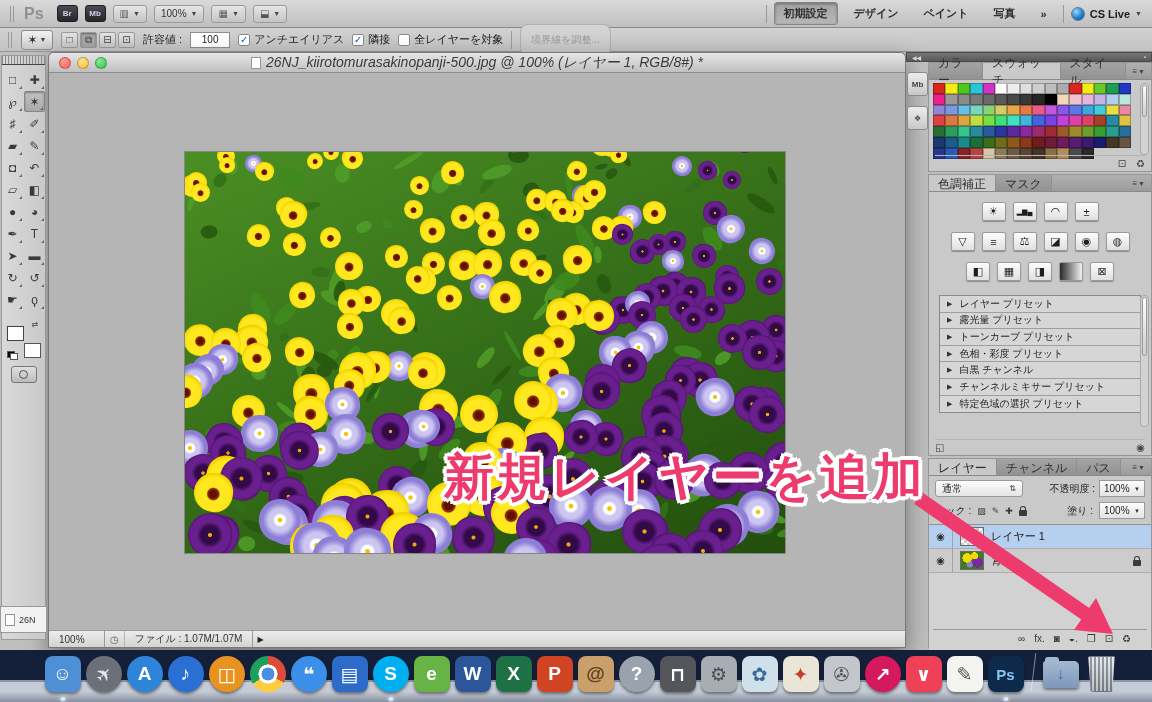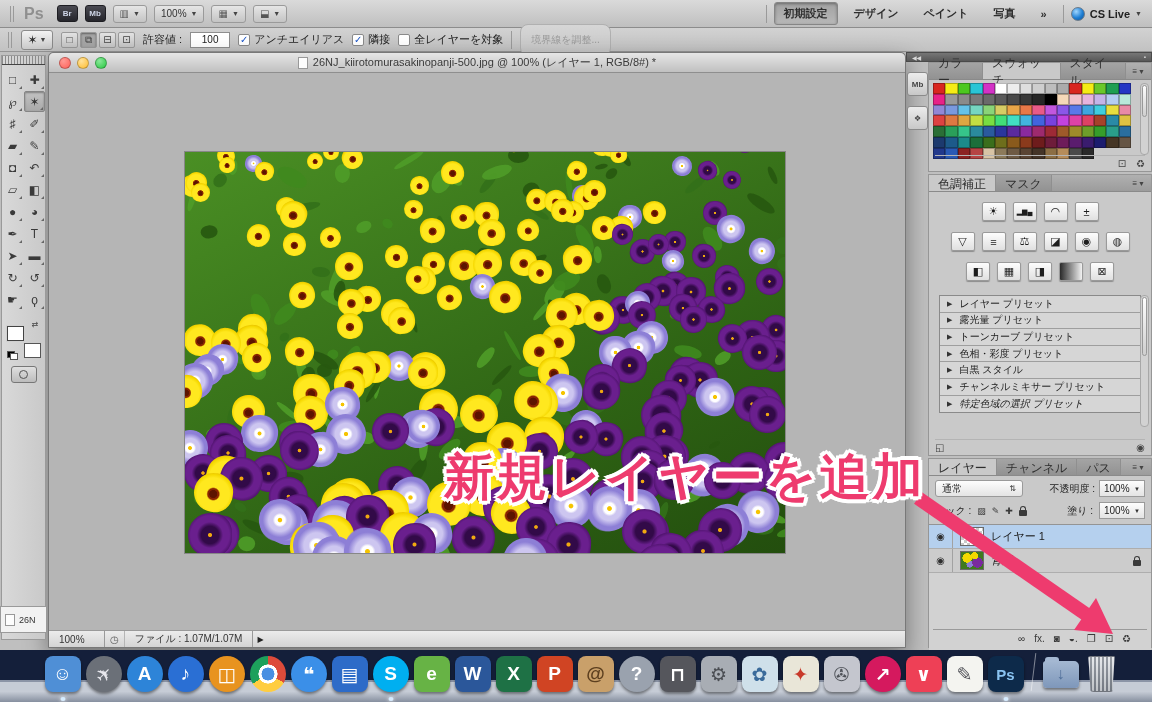--- a/index.html
+++ b/index.html
@@ -88,22 +88,22 @@
     background:#b5b5b5; border:1px solid #787878; border-radius:5px 5px 0 0;
     box-shadow:0 10px 24px rgba(0,0,0,.4); z-index:2; }
   .titlebar { height:20px; background:linear-gradient(#e6e6e6,#c0c0c0);
     border-bottom:1px solid #8e8e8e; border-radius:5px 5px 0 0;
     display:flex; align-items:center; padding:0 8px; position:relative; }
   .tl-group { display:flex; gap:6px; position:absolute; left:10px; }
   .tl { width:12px; height:12px; border-radius:50%; border:1px solid rgba(0,0,0,.25); }
   .tl.red { background:radial-gradient(circle at 35% 30%,#ff9a94,#ff5f57); }
   .tl.yellow { background:radial-gradient(circle at 35% 30%,#ffe29a,#febc2e); }
   .tl.green { background:radial-gradient(circle at 35% 30%,#8ae89a,#28c840); }
-  .doc-title { flex:1; text-align:center; font-size:11px; color:#3a3a3a;
-    display:flex; align-items:center; justify-content:center; gap:5px; }
+  .doc-title { flex:1; text-align:center; font-size:14px; color:#3a3a3a;
+    display:flex; align-items:center; justify-content:center; gap:5px;font-style:italic; }
   .doc-ic { width:10px; height:12px; background:#fdfdfd; border:1px solid #999;
     display:inline-block; }
   .statusbar { position:absolute; bottom:0; left:0; right:0; height:17px;
     background:linear-gradient(#ececec,#d4d4d4); border-top:1px solid #9a9a9a;
     display:flex; align-items:center; font-size:10px; color:#333; }
   .zoom-field { width:56px; height:100%; border-right:1px solid #9a9a9a;
     display:flex; align-items:center; padding-left:10px; }
   .sb-ic { padding:0 5px; color:#666; font-size:10px; }
   .file-field { display:flex; align-items:center; padding:0 10px; height:100%;
     border-left:1px solid #b5b5b5; border-right:1px solid #9a9a9a; }
@@ -153,21 +153,21 @@
     padding:10px 0 6px; }
   .adj-row { display:flex; gap:7px; }
   .adj-icon { width:24px; height:19px; background:linear-gradient(#fdfdfd,#e0e0e0);
     border:1px solid #9a9a9a; border-radius:2px; box-shadow:0 1px 1px rgba(0,0,0,.3);
     display:flex; align-items:center; justify-content:center; font-size:11px; color:#1d1d1d; }
   .adj-icon.ic-gradient-map { background:linear-gradient(90deg,#2a2a2a,#f2f2f2); color:transparent; }
   .adj-icon.ic-levels { font-size:7px; letter-spacing:0; }
   #preset-list { margin:8px 10px 0 10px; border:1px solid #8a8a8a; background:#d6d6d6; }
   .preset { height:16.6px; display:flex; align-items:center; gap:7px; padding:0 7px;
     border-bottom:1px solid #9e9e9e; font-size:10px; color:#1d1d1d; background:#d6d6d6; }
-  .preset:last-child { border-bottom:none;font-style:italic; }
+  .preset:last-child { border-bottom:none; }
   .preset .tri { font-size:7px; color:#333; }
   
   .blend-row { display:flex; align-items:center; gap:4px; padding:4px 6px 2px; font-size:10px; }
   .selbox { width:88px; height:17px; background:linear-gradient(#fdfdfd,#e4e4e4);
     border:1px solid #9a9a9a; border-radius:3px; font-size:10px; display:flex;
     align-items:center; padding:0 6px; gap:4px; }
   .selbox .ud { margin-left:auto; font-size:8px; color:#333; }
   .val-box { width:46px; height:17px; background:linear-gradient(#fdfdfd,#e4e4e4);
     border:1px solid #9a9a9a; display:flex; align-items:center;
     justify-content:space-between; padding:0 4px; font-size:10px; }
@@ -907,21 +907,21 @@
       <div class="preset">
         <span class="tri">▶</span>
         <span>トーンカーブ プリセット</span>
       </div>
       <div class="preset">
         <span class="tri">▶</span>
         <span>色相・彩度 プリセット</span>
       </div>
       <div class="preset">
         <span class="tri">▶</span>
-        <span>白黒 スタイル</span>
+        <span>白黒 チャンネル</span>
       </div>
       <div class="preset">
         <span class="tri">▶</span>
         <span>チャンネルミキサー プリセット</span>
       </div>
       <div class="preset">
         <span class="tri">▶</span>
         <span>特定色域の選択 プリセット</span>
       </div>
     </div>

